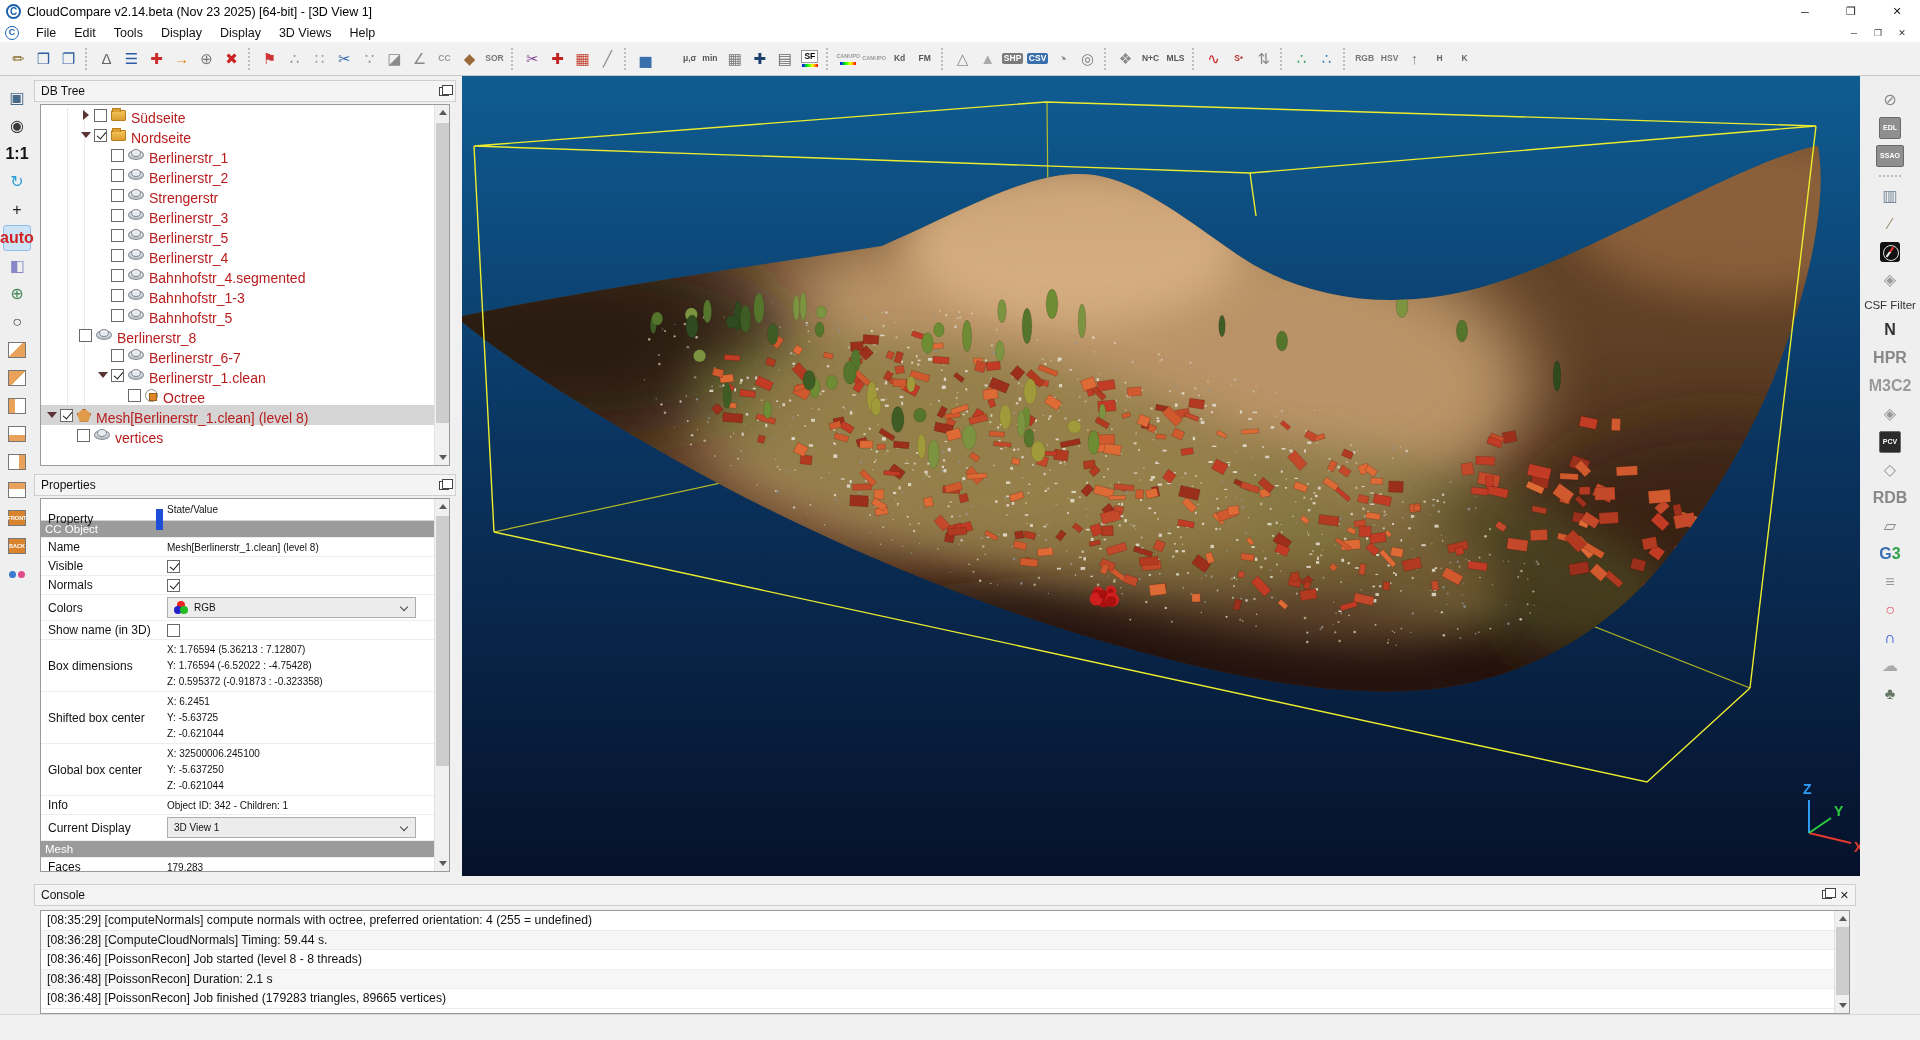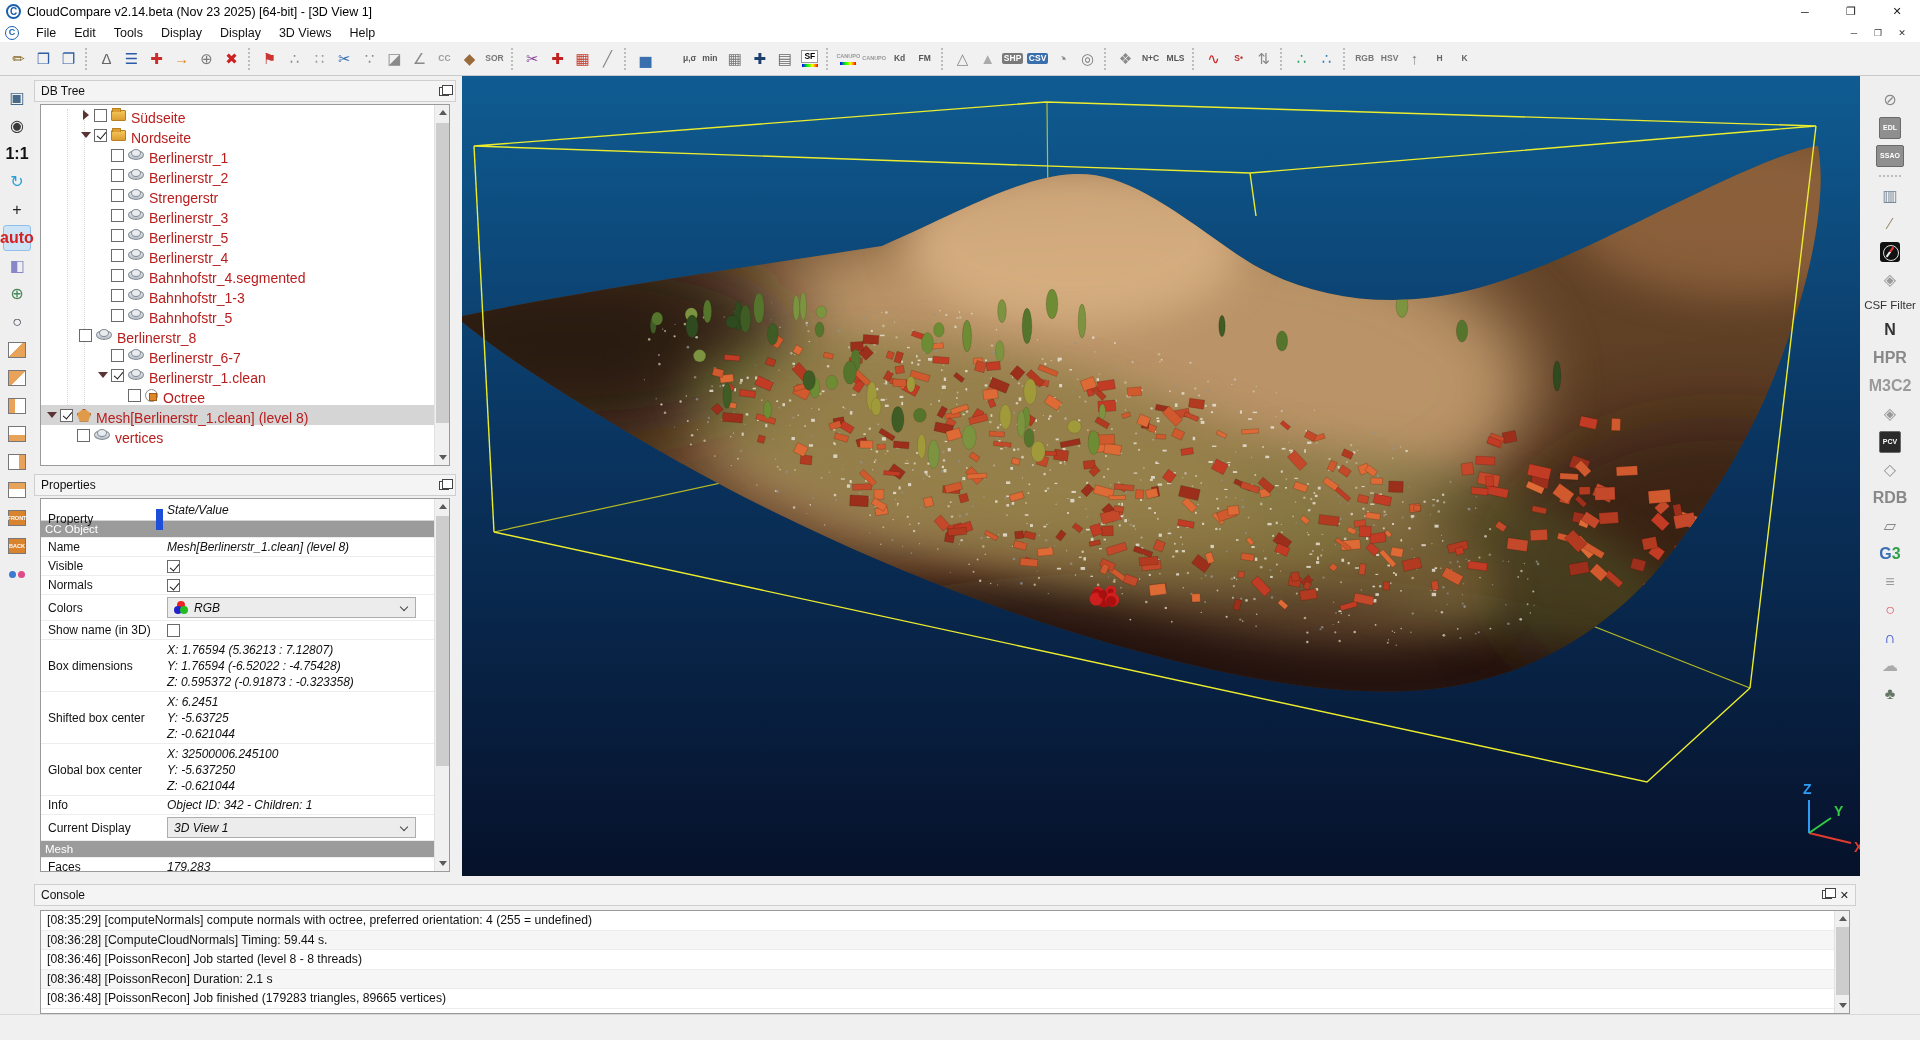--- a/index.html
+++ b/index.html
@@ -93,21 +93,21 @@
   .ti-octree { width:13px; height:13px; border:1px solid #8a8a8a; border-radius:50%; }
   .ti-octree::before { content:""; position:absolute; left:3px; top:3px; width:6px; height:6px; background:#e0862a; border:1px solid #a05c12; }
   .ti-mesh { width:14px; height:13px; background:#e09a4a; border:1px solid #a06020;
     clip-path:polygon(50% 0,100% 38%,81% 100%,19% 100%,0 38%); }
   .tlabel { font-size:14px; color:#b91c1c;margin-top:6px; }
 
   #props-body { position:absolute; left:40px; top:498px; width:410px; height:374px; background:#fff;
     border:1px solid #9a9a9a; overflow:hidden; }
   .prow { display:flex; border-bottom:1px solid #ededed; align-items:center; }
   .prow .pl { width:122px; flex:none; padding-left:7px; font-size:12px; }
-  .prow .pv { flex:1; padding-left:4px; font-size:12px;font-style:italic; }
+  .prow .pv { flex:1; padding-left:4px; font-size:10px; }
   .prow.phead { height:22px; font-size:12px; border-bottom:1px solid #d5d5d5; }
   .prow.phead .pl { border-right:7px solid #1d4ed8; height:100%; display:flex; align-items:center;margin-top:19px; }
   .prow.psec { height:17px; background:#9b9b9b; color:#fff; font-size:11.5px; padding-left:4px; }
   .prow.pn { height:19px; }
   .prow.pdd { height:26px; }
   .prow.pml { height:52px; } .prow.pml .pv div { line-height:16px; }
   .ddbox { height:21px; background:#ececec; border:1px solid #adadad; display:flex; align-items:center;
     padding:0 6px; margin-right:18px; position:relative; }
   .ddbox .chev { position:absolute; right:8px; top:6px; width:6px; height:6px;
     border-right:1.5px solid #444; border-bottom:1.5px solid #444; transform:rotate(45deg); }

